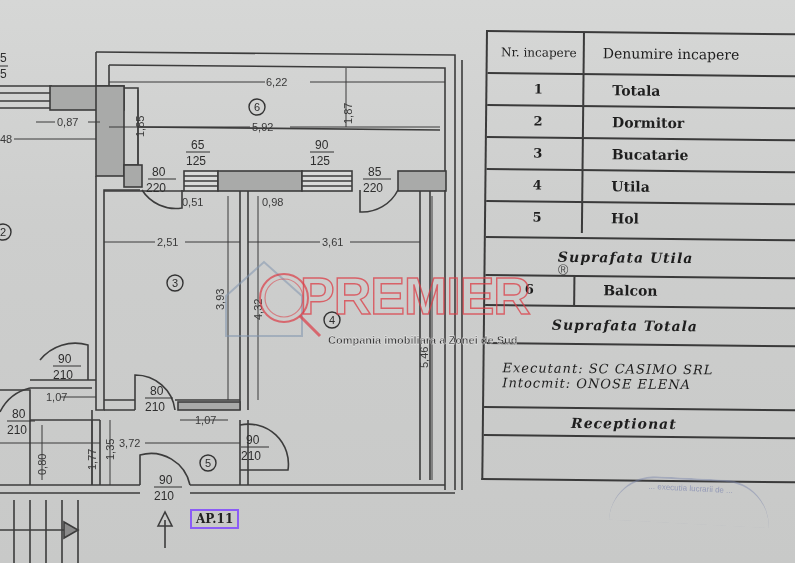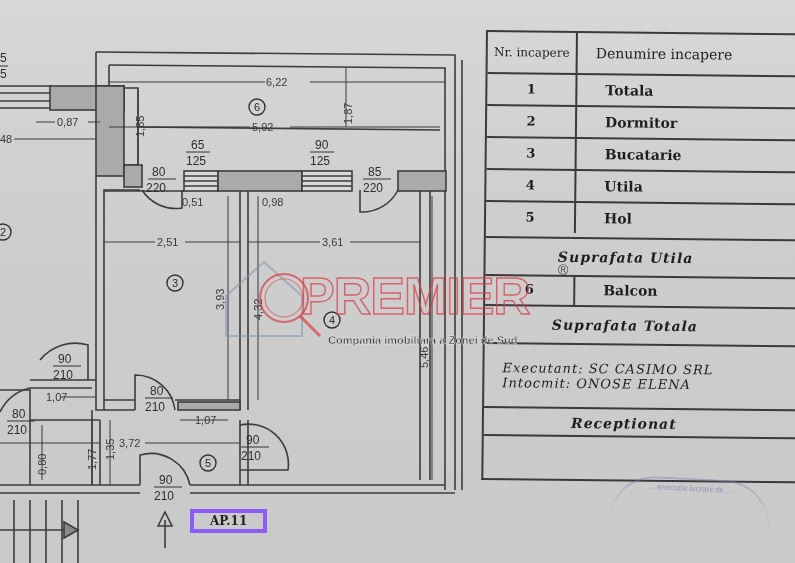--- a/index.html
+++ b/index.html
@@ -5,29 +5,29 @@
   html,body{margin:0;padding:0;}
   body{width:795px;height:563px;overflow:hidden;background:#cfd0cf;font-family:"Liberation Sans",sans-serif;position:relative;}
   .paper{position:absolute;left:0;top:0;width:795px;height:563px;background:linear-gradient(180deg,#d6d7d6 0%,#cdcecd 40%,#c8c9c8 100%);}
   svg.plan{position:absolute;left:0;top:0;}
   .dim{font-family:"Liberation Sans",sans-serif;font-size:11px;fill:#3a3a3a;}
   .frac{font-family:"Liberation Sans",sans-serif;font-size:12px;fill:#2e2e2e;}
   .roomnum{font-family:"Liberation Sans",sans-serif;font-size:11px;fill:#2e2e2e;}
   
   .legend{position:absolute;left:486px;top:30px;width:320px;height:446px;border-left:2px solid #3a3a3a;border-top:2px solid #3a3a3a;border-bottom:2px solid #3a3a3a;font-family:"DejaVu Serif","Liberation Serif",serif;color:#1e1e1e;transform:rotate(0.6deg);transform-origin:0 0;}
   .lrow{position:absolute;left:0;right:0;border-bottom:2px solid #3a3a3a;display:flex;align-items:center;}
-  .cnum{width:88px;height:100%;border-right:2px solid #3a3a3a;display:flex;align-items:center;justify-content:center;font-weight:bold;font-size:13px;text-align:center;line-height:14px;}
+  .cnum{width:88px;height:100%;border-right:2px solid #3a3a3a;display:flex;align-items:center;justify-content:center;font-weight:bold;font-size:13px;text-align:center;line-height:14px;margin-left:7px;}
   .cname{padding-left:28px;font-weight:bold;font-size:14px;}
   .ital{font-style:italic;font-weight:bold;font-size:14px;letter-spacing:1px;}
   .stamp{position:absolute;left:610px;top:478px;width:160px;height:40px;border-top:2px solid rgba(120,130,170,.45);border-radius:80px 80px 0 0;font-size:8px;color:rgba(110,120,170,.6);text-align:center;padding-top:4px;transform:rotate(3deg);}
   .wm{position:absolute;left:228px;top:258px;width:360px;height:80px;pointer-events:none;}
   .wm-word{position:absolute;left:72px;top:8px;font-family:"Liberation Sans",sans-serif;font-size:52px;font-weight:bold;color:transparent;-webkit-text-stroke:1.4px rgba(220,60,70,.75);letter-spacing:-1px;line-height:60px;}
   .wm-reg{position:absolute;left:330px;top:4px;font-size:14px;color:rgba(40,40,40,.8);}
   .wm-sub{position:absolute;left:100px;top:76px;font-size:11px;font-weight:bold;color:#3b3b3b;white-space:nowrap;-webkit-text-stroke:0.3px #fff;}
-  .ap{position:absolute;left:190px;top:509px;border:4px solid #8b5cf6;padding:0 16px;font-family:"DejaVu Serif",serif;font-size:12px;font-weight:bold;color:#222;line-height:16px;}
+  .ap{position:absolute;left:190px;top:509px;border:2px solid #8b5cf6;padding:0 4px;font-family:"DejaVu Serif",serif;font-size:12px;font-weight:bold;color:#222;line-height:16px;}
 </style>
 </head>
 <body>
 
 <div class="paper"></div>
 
 <svg class="plan" width="795" height="563" viewBox="0 0 795 563">
   <g stroke="#3c3c3c" fill="none" stroke-width="1.6">
 
     <path d="M96 52 L455 55 L455 190"></path>

